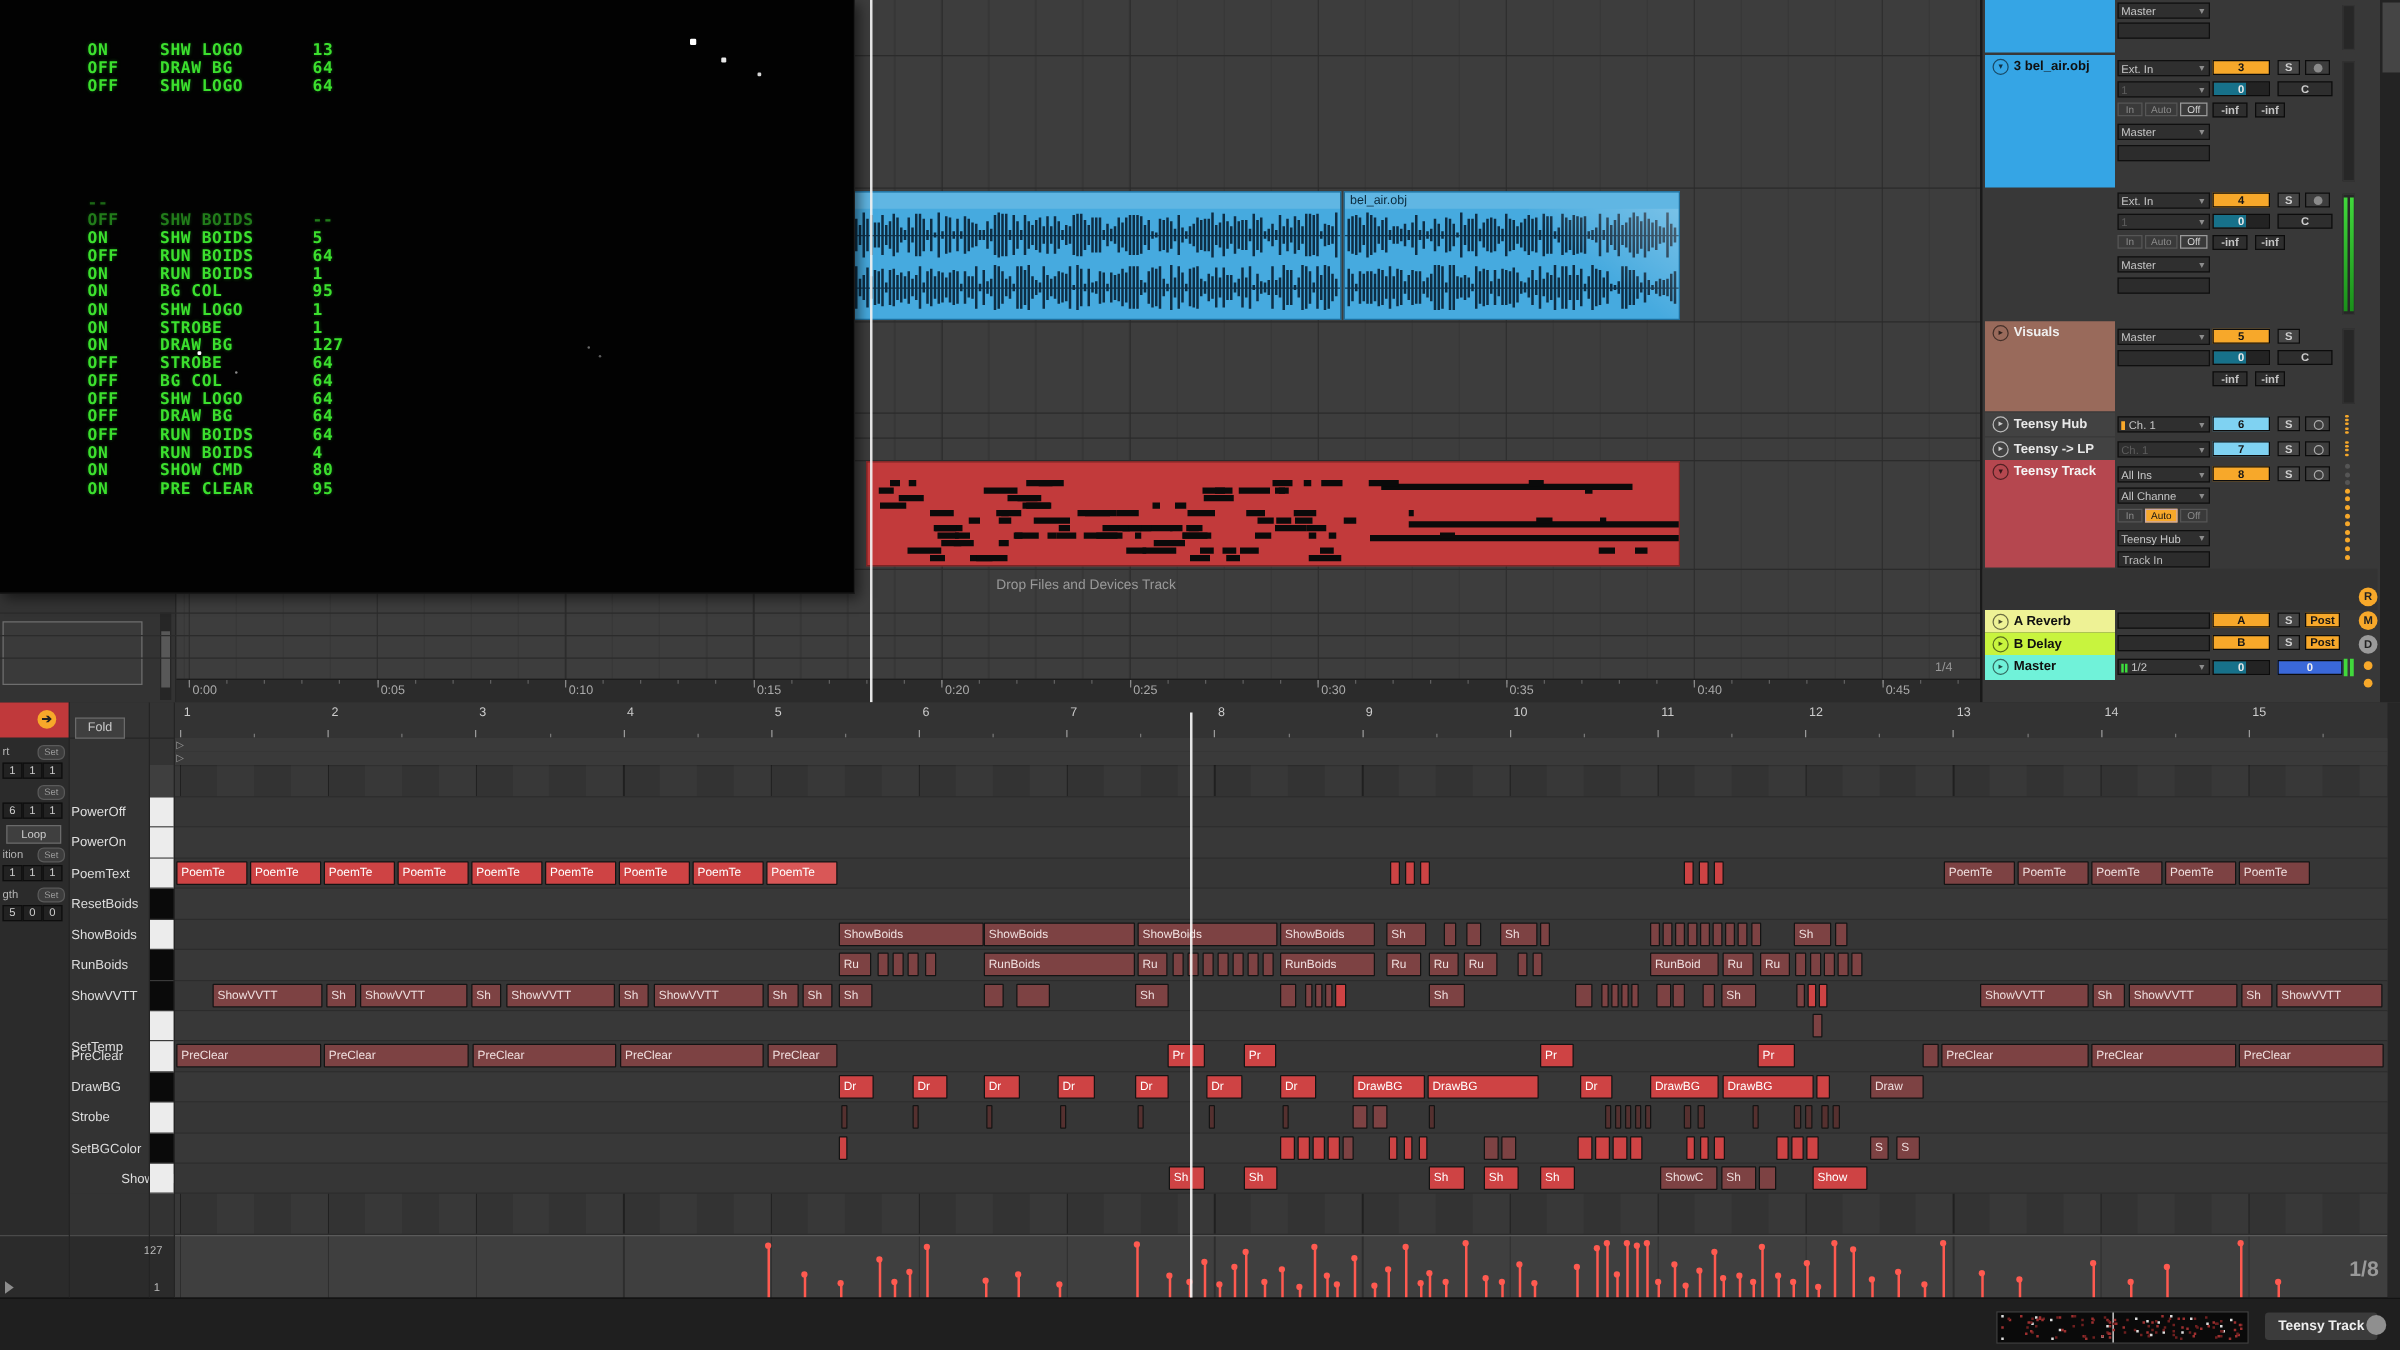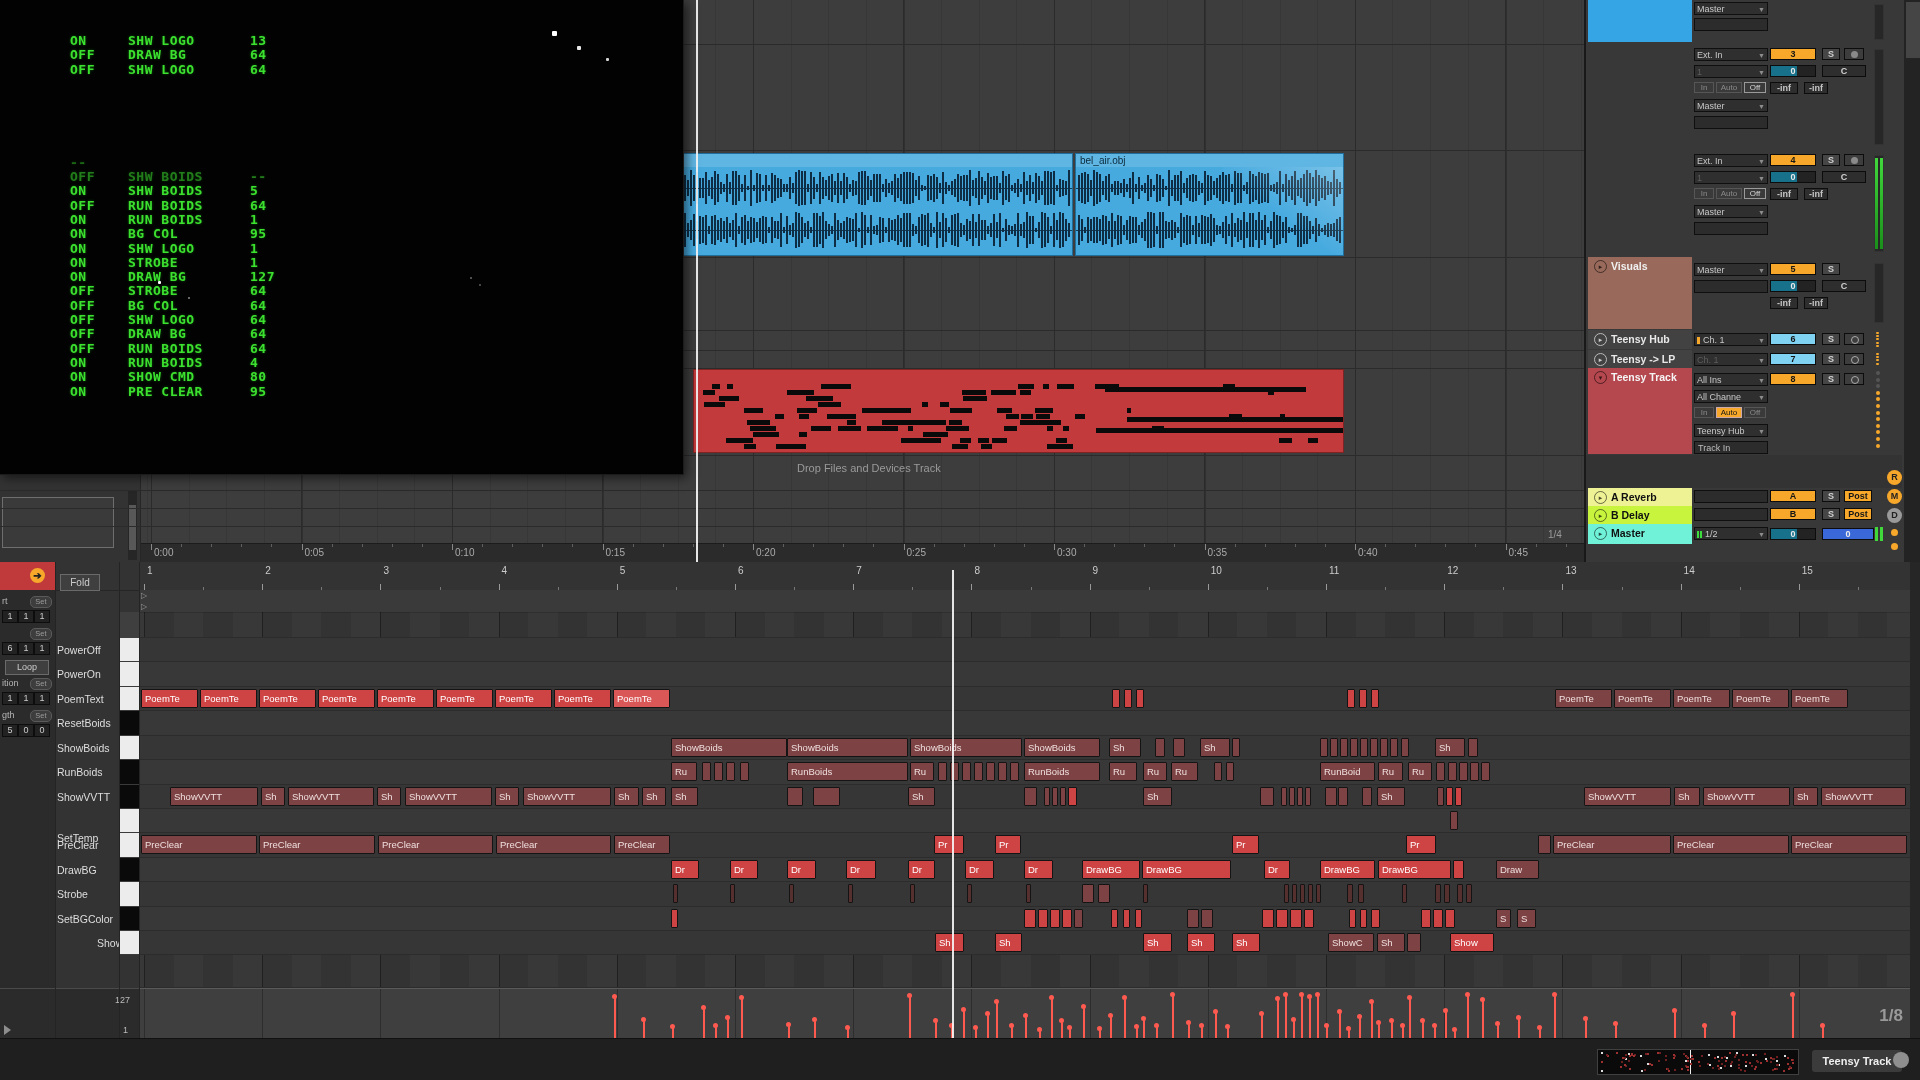--- a/index.html
+++ b/index.html
@@ -868,20 +868,24 @@
       <div class="boid" style="left: 188px; top: 297px; width: 2px; height: 2px; background: rgb(138, 138, 138);"></div>
       <div class="boid" style="left: 470px; top: 277px; width: 2px; height: 2px; background: rgb(106, 106, 106);"></div>
       <div class="boid" style="left: 479px; top: 284px; width: 2px; height: 2px; background: rgb(92, 92, 92);"></div>
     </section>
 
   <section id="panel">
       <div class="pname" style="top: 0px; height: 42px; background: rgb(53, 165, 229);"></div>
       <div class="dd" style="left: 108px; top: 2px; width: 74px; height: 13px;"><span>Master</span><span class="arr">▼</span></div>
       <div class="pbox" style="left: 108px; top: 18px; width: 74px; height: 13px; color: rgb(189, 189, 189); font-size: 9px; line-height: 12px; padding-left: 3px;"></div>
       <div class="mstrip" style="top: 4px; height: 36px;"></div>
+      <div class="pname" style="top: 44px; height: 106px; background: rgb(53, 165, 229);">
+        <span class="circ">▾</span>
+        <span class="nm" style="color: rgb(16, 16, 16);">3 bel_air.obj</span>
+      </div>
       <div class="dd" style="left: 108px; top: 48px; width: 74px; height: 13px;"><span>Ext. In</span><span class="arr">▼</span></div>
       <div class="dd gray" style="left: 108px; top: 65px; width: 74px; height: 13px;"><span>1</span><span class="arr">▼</span></div>
       <div class="mon" style="left: 108px; top: 82px; width: 20px; height: 11px; line-height: 10px;">In</div>
       <div class="mon" style="left: 130px; top: 82px; width: 26px; height: 11px; line-height: 10px;">Auto</div>
       <div class="mon sel" style="left: 158px; top: 82px; width: 22px; height: 11px; line-height: 10px;">Off</div>
       <div class="dd" style="left: 108px; top: 99px; width: 74px; height: 13px;"><span>Master</span><span class="arr">▼</span></div>
       <div class="pbox" style="left: 108px; top: 116px; width: 74px; height: 13px; color: rgb(189, 189, 189); font-size: 9px; line-height: 12px; padding-left: 3px;"></div>
       <div class="chip" style="left: 184px; top: 48px; width: 46px; height: 12px; background: var(--accent); color: rgb(22, 22, 22); line-height: 11px;">3</div>
       <div class="chip" style="left: 236px; top: 48px; width: 18px; height: 12px; background: rgb(70, 70, 70); color: rgb(207, 207, 207); line-height: 11px;">S</div>
       <div class="chip" style="left: 258px; top: 48px; width: 20px; height: 12px; background: rgb(61, 61, 61);">

